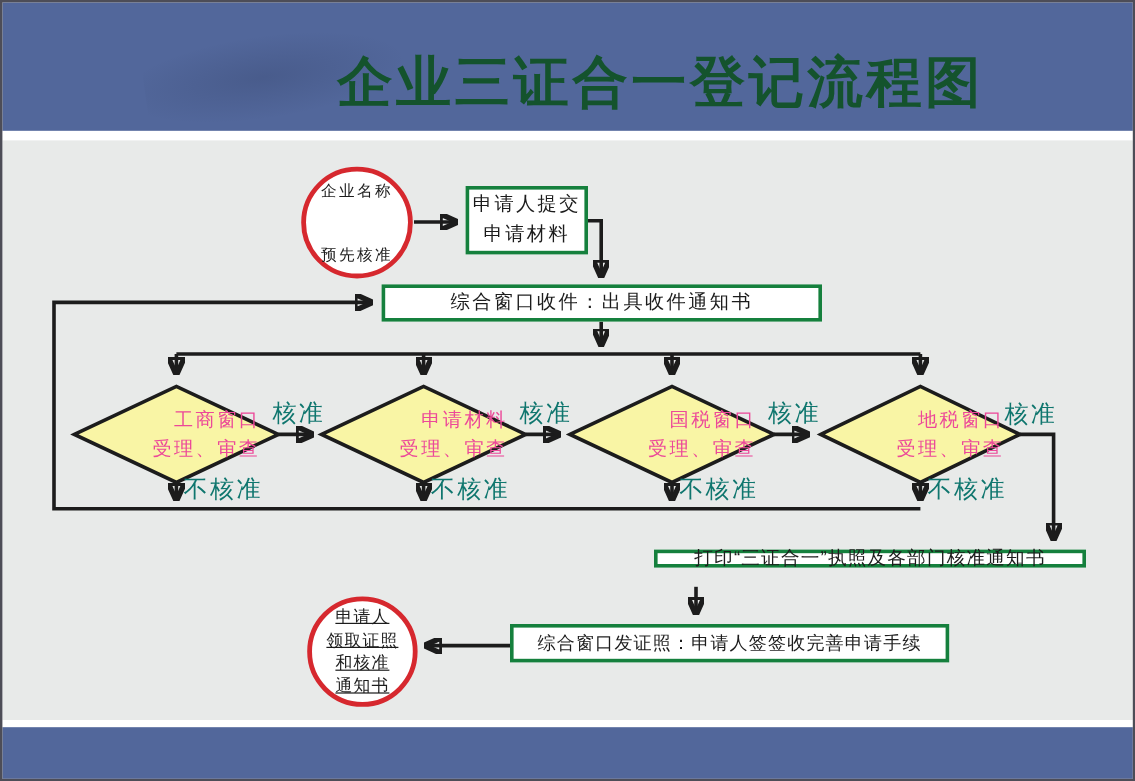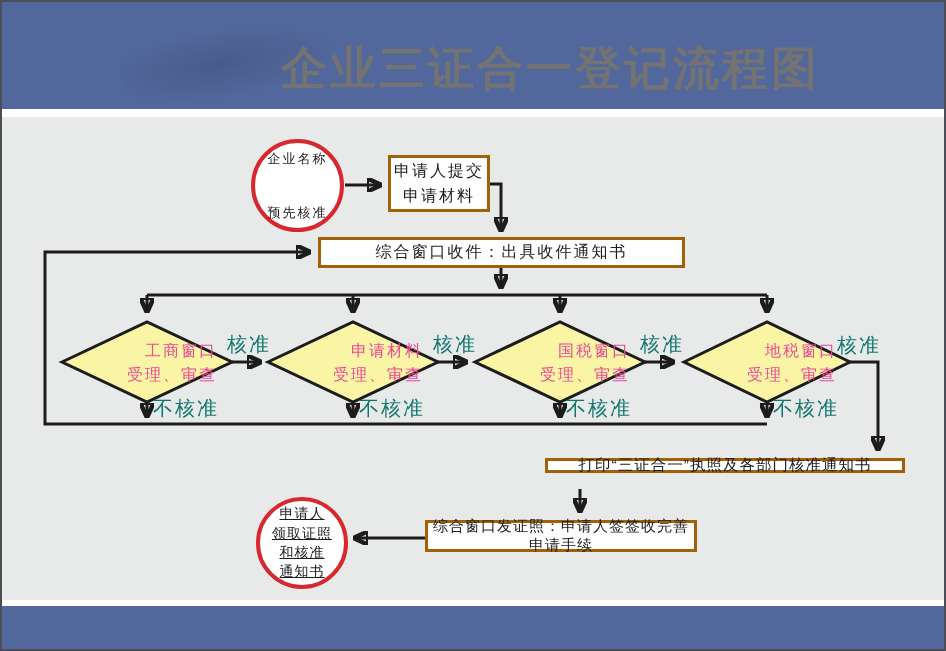--- a/index.html
+++ b/index.html
@@ -6,40 +6,40 @@
   .page{
     position:relative;width:946px;height:651px;background:#ffffff;
     font-family:"Liberation Sans","DejaVu Sans",sans-serif;color:#1c1c1c;overflow:hidden;
   }
   .frame{position:absolute;inset:0;border:2px solid #4d4d57;z-index:6;pointer-events:none;}
   .banner-top{position:absolute;left:2px;top:2px;width:942px;height:107px;background:#52679b;z-index:0;}
   .canvas{position:absolute;left:2px;top:117px;width:942px;height:483px;background:#e8eae9;z-index:0;}
   .banner-bottom{position:absolute;left:2px;top:606px;width:942px;height:43px;background:#52679b;z-index:0;}
   .title{
     position:absolute;left:281px;top:38px;z-index:2;
-    font-size:46px;font-weight:bold;color:#737373;letter-spacing:3px;white-space:nowrap;
+    font-size:46px;font-weight:bold;color:#14532d;letter-spacing:3px;white-space:nowrap;
   }
   .smudge{
     position:absolute;left:120px;top:28px;width:220px;height:70px;z-index:1;
     background:radial-gradient(ellipse at 45% 50%, rgba(30,40,70,0.18), rgba(30,40,70,0) 70%);
     transform:rotate(-8deg);
   }
   svg.flow{position:absolute;left:0;top:0;width:946px;height:651px;z-index:1;}
   svg.flow path, svg.flow polyline{stroke:#1c1c1c;stroke-width:3;fill:none;}
   svg.flow polygon.diamond{fill:#f9f5a5;stroke:#1c1c1c;stroke-width:3;}
   .node{position:absolute;z-index:2;display:flex;flex-direction:column;align-items:center;justify-content:center;
         text-align:center;letter-spacing:2px;}
-  .rect-node{background:#ffffff;border:3px solid #a16207;box-sizing:border-box;}
+  .rect-node{background:#ffffff;border:3px solid #15803d;box-sizing:border-box;}
   .circle-node{background:#ffffff;border:4px solid #d6282e;border-radius:50%;box-sizing:border-box;}
   .start-circle{left:251px;top:139px;width:93px;height:93px;font-size:13px;line-height:1.5;gap:34px;}
   .end-circle{left:256px;top:497px;width:92px;height:92px;font-size:14px;line-height:1.38;letter-spacing:1px;text-decoration:underline;}
   .submit-rect{left:388px;top:155px;width:102px;height:57px;font-size:16px;line-height:1.55;}
   .receive-rect{left:318px;top:237px;width:367px;height:31px;font-size:16px;}
   .print-rect{left:545px;top:458px;width:360px;height:15px;font-size:15.5px;letter-spacing:1px;}
-  .issue-rect{left:425px;top:520px;width:272px;height:32px;font-size:15px;letter-spacing:1px;}
+  .issue-rect{left:425px;top:520px;width:366px;height:32px;font-size:15px;letter-spacing:1px;}
   .diamond-label{position:absolute;z-index:2;width:140px;text-align:right;font-size:16px;line-height:1.5;
                  letter-spacing:2px;color:#ec4899;}
   .edge-label{position:absolute;z-index:2;transform:translate(-50%,-50%);font-size:20px;letter-spacing:2px;
               color:#0f766e;white-space:nowrap;}
 </style>
 </head>
 <body>
 
 <div class="page">
   <div class="banner-top"></div>

